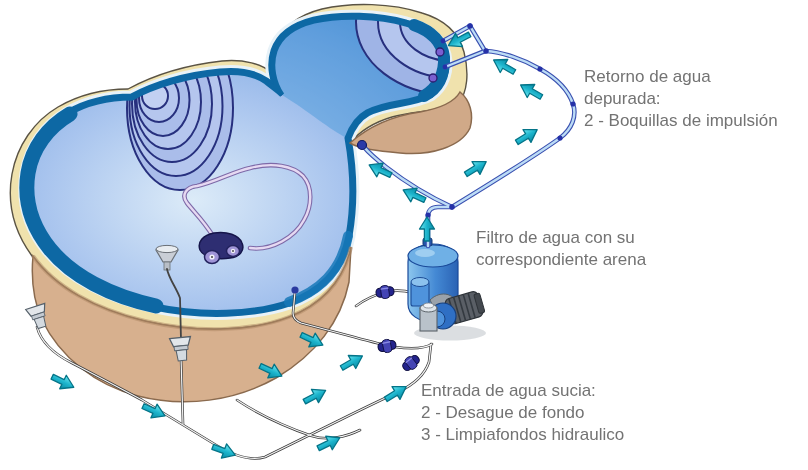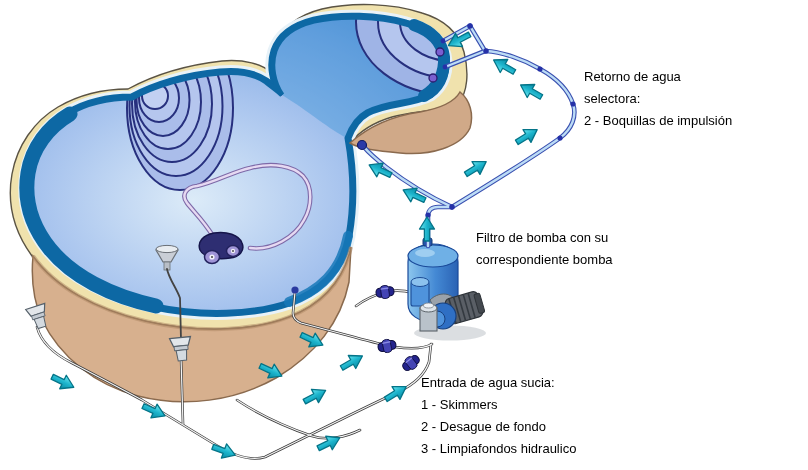--- a/index.html
+++ b/index.html
@@ -1,21 +1,21 @@
 <!DOCTYPE html>
 <html><head>
 <meta charset="utf-8">
 <style>
   html,body{margin:0;padding:0;background:#fff;}
   .stage{
     position:relative;width:808px;height:470px;background:#ffffff;overflow:hidden;
     font-family:"Liberation Sans",sans-serif;
   }
   .stage svg{position:absolute;left:0;top:0;}
-  .lbl{position:absolute;color:#000000;font-size:13px;line-height:22px;font-weight:400;}
+  .lbl{position:absolute;color:#737373;font-size:17px;line-height:22px;font-weight:400;}
   .lbl div{white-space:nowrap;}
 </style>
 </head>
 <body>
 
 <div class="stage">
 
 <svg width="808" height="470" viewBox="0 0 808 470">
   <defs>
     <radialGradient id="waterGrad" cx="0.40" cy="0.62" r="0.80">
@@ -272,29 +272,28 @@
     <use href="#arrowShape" transform="translate(312,340) rotate(25)"></use>
     <use href="#arrowShape" transform="translate(315,396) rotate(-28)"></use>
     <use href="#arrowShape" transform="translate(352,362) rotate(-30)"></use>
     <use href="#arrowShape" transform="translate(396,393) rotate(-32)"></use>
     <use href="#arrowShape" transform="translate(329,443) rotate(-26)"></use>
   </g>
 </svg>
 
 <div class="lbl" style="left:584px;top:66px">
   <div>Retorno de agua</div>
-  <div>selectora:</div>
+  <div>depurada:</div>
   <div>2 - Boquillas de impulsión</div>
 </div>
 
 <div class="lbl" style="left:476px;top:227px">
-  <div>Filtro de bomba con su</div>
-  <div>correspondiente bomba</div>
-</div>
-
-<div class="lbl" style="left:421px;top:372px">
+  <div>Filtro de agua con su</div>
+  <div>correspondiente arena</div>
+</div>
+
+<div class="lbl" style="left:421px;top:380px">
   <div>Entrada de agua sucia:</div>
-  <div>1 - Skimmers</div>
   <div>2 - Desague de fondo</div>
   <div>3 - Limpiafondos hidraulico</div>
 </div>
 
 </div>
 
 </body></html>

